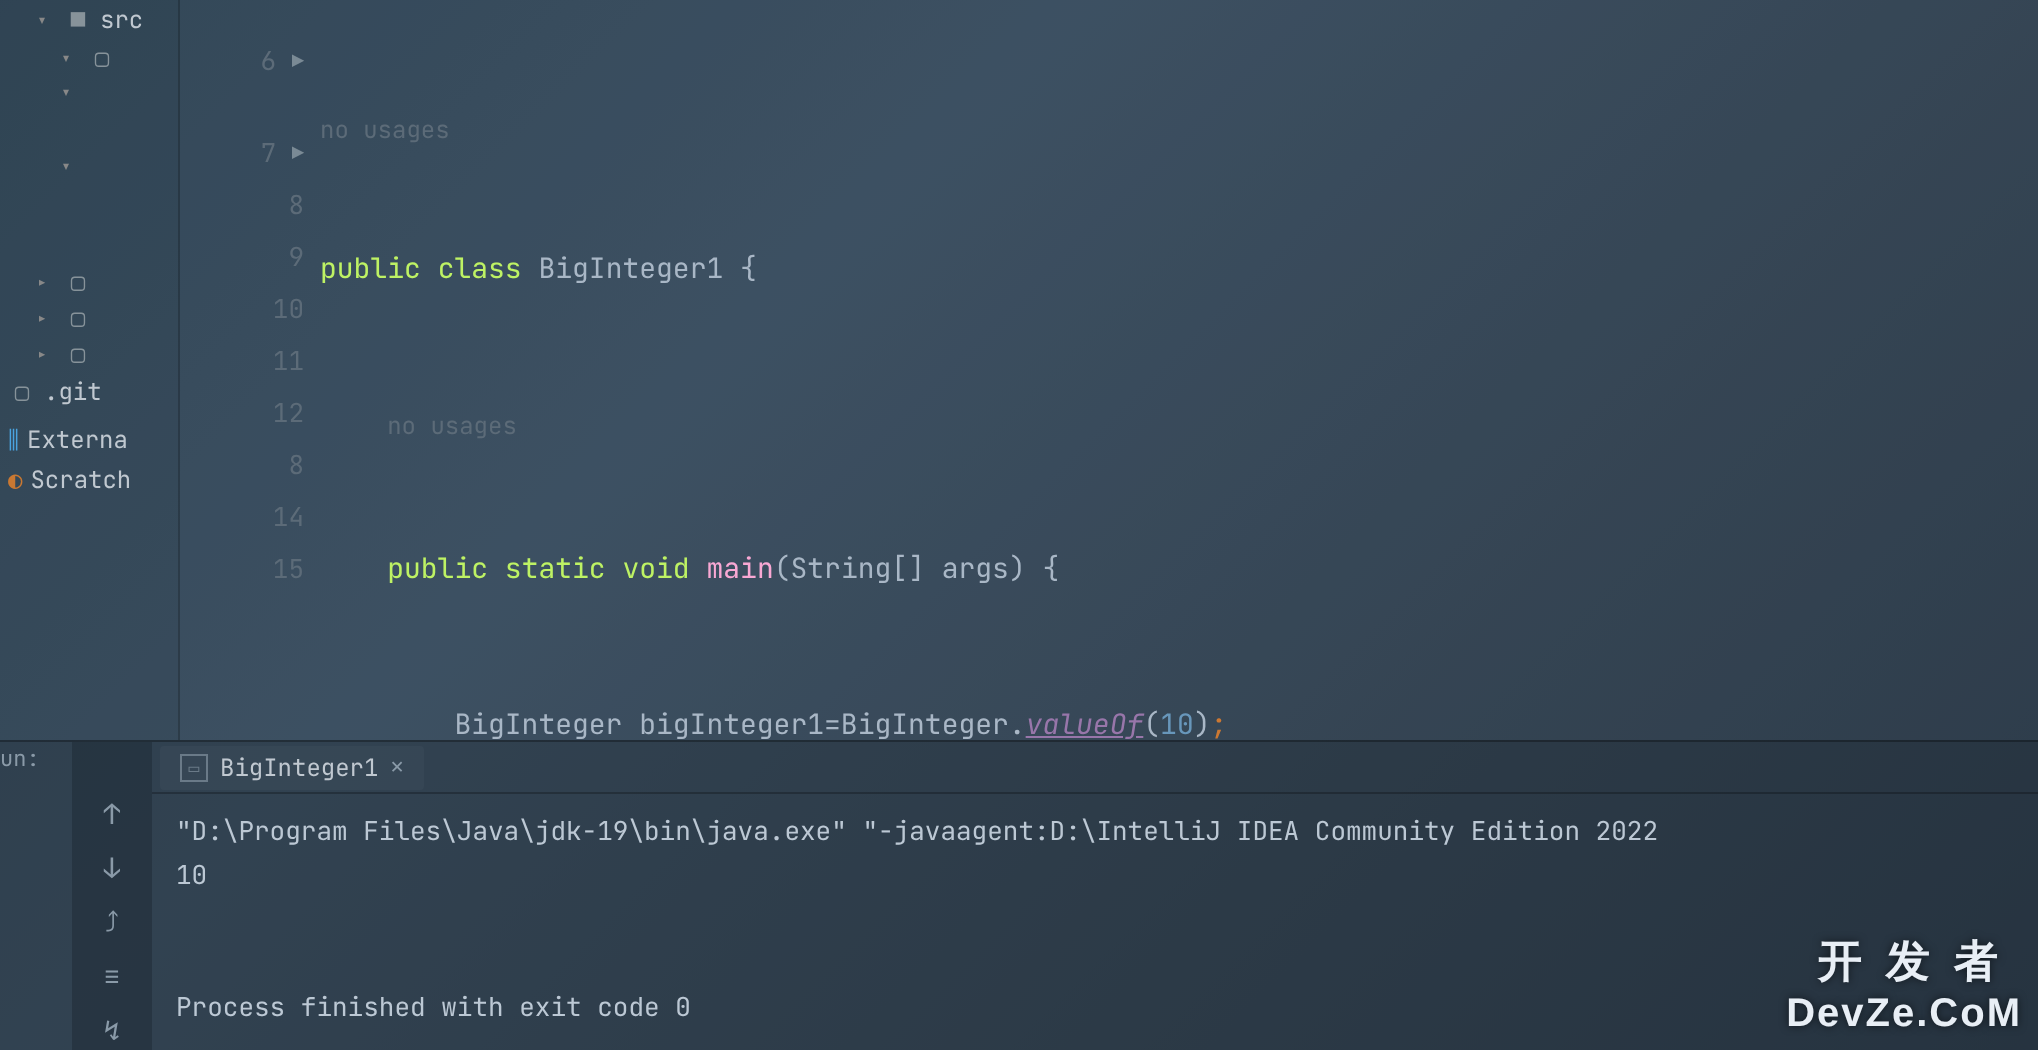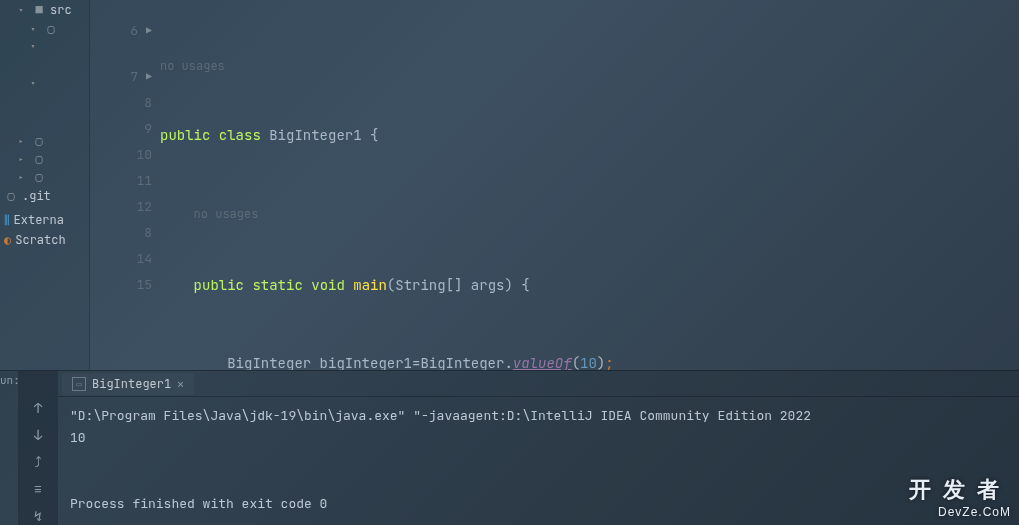--- a/index.html
+++ b/index.html
@@ -70,21 +70,21 @@
   flex: 1;
   line-height: 26px;
   font-size: 14px;
   white-space: pre;
   padding-top: 0;
 }
 .code-line { height: 26px; }
 .usage-hint { color: #5c6b78; font-size: 12px; font-style: normal; }
 .kw { color: #bef264; }
 .name { color: #a9b7c6; }
-.method { color: #fde047; }
+.method { color: #f9a8d4; }
 .static-method { color: #9876aa; font-style: italic; text-decoration: underline; }
 .num { color: #6897bb; }
 .punct { color: #cc7832; }
 .pln { color: #a9b7c6; }
 
 
 .run-area {
   height: 155px;
   background: rgba(30, 40, 50, 0.5);
   border-top: 1px solid rgba(0,0,0,0.3);
@@ -104,21 +104,21 @@
   height: 20px;
   color: #8a9aa8;
   display: flex;
   align-items: center;
   justify-content: center;
   font-size: 14px;
   cursor: pointer;
 }
 .run-main { flex: 1; display: flex; flex-direction: column; }
 .label-area {
-  width: 18px;
+  width: 36px;
   font-size: 11px;
   color: #8a9aa8;
   padding-top: 2px;
   padding-right: 2px;
 }
 .run-tabs {
   height: 26px;
   display: flex;
   align-items: center;
   border-bottom: 1px solid rgba(0,0,0,0.25);
@@ -156,22 +156,22 @@
 }
 .watermark .chinese {
   color: #e8eef5;
   font-size: 22px;
   font-weight: bold;
   letter-spacing: 12px;
   text-shadow: 0 0 4px rgba(0,0,0,0.6);
 }
 .watermark .domain {
   color: #e8eef5;
-  font-size: 12px;
-  font-weight: normal;
+  font-size: 20px;
+  font-weight: bold;
   letter-spacing: 1px;
   text-shadow: 0 0 4px rgba(0,0,0,0.6);
 }
 .tab-icon { display:inline-flex; width:14px; height:14px; align-items:center; justify-content:center; border:1px solid #6a7a88; color:#6a7a88; font-size:9px; }
 </style>
 </head>
 <body>
 
 <div class="bg-overlay"></div>
 <div class="content">

